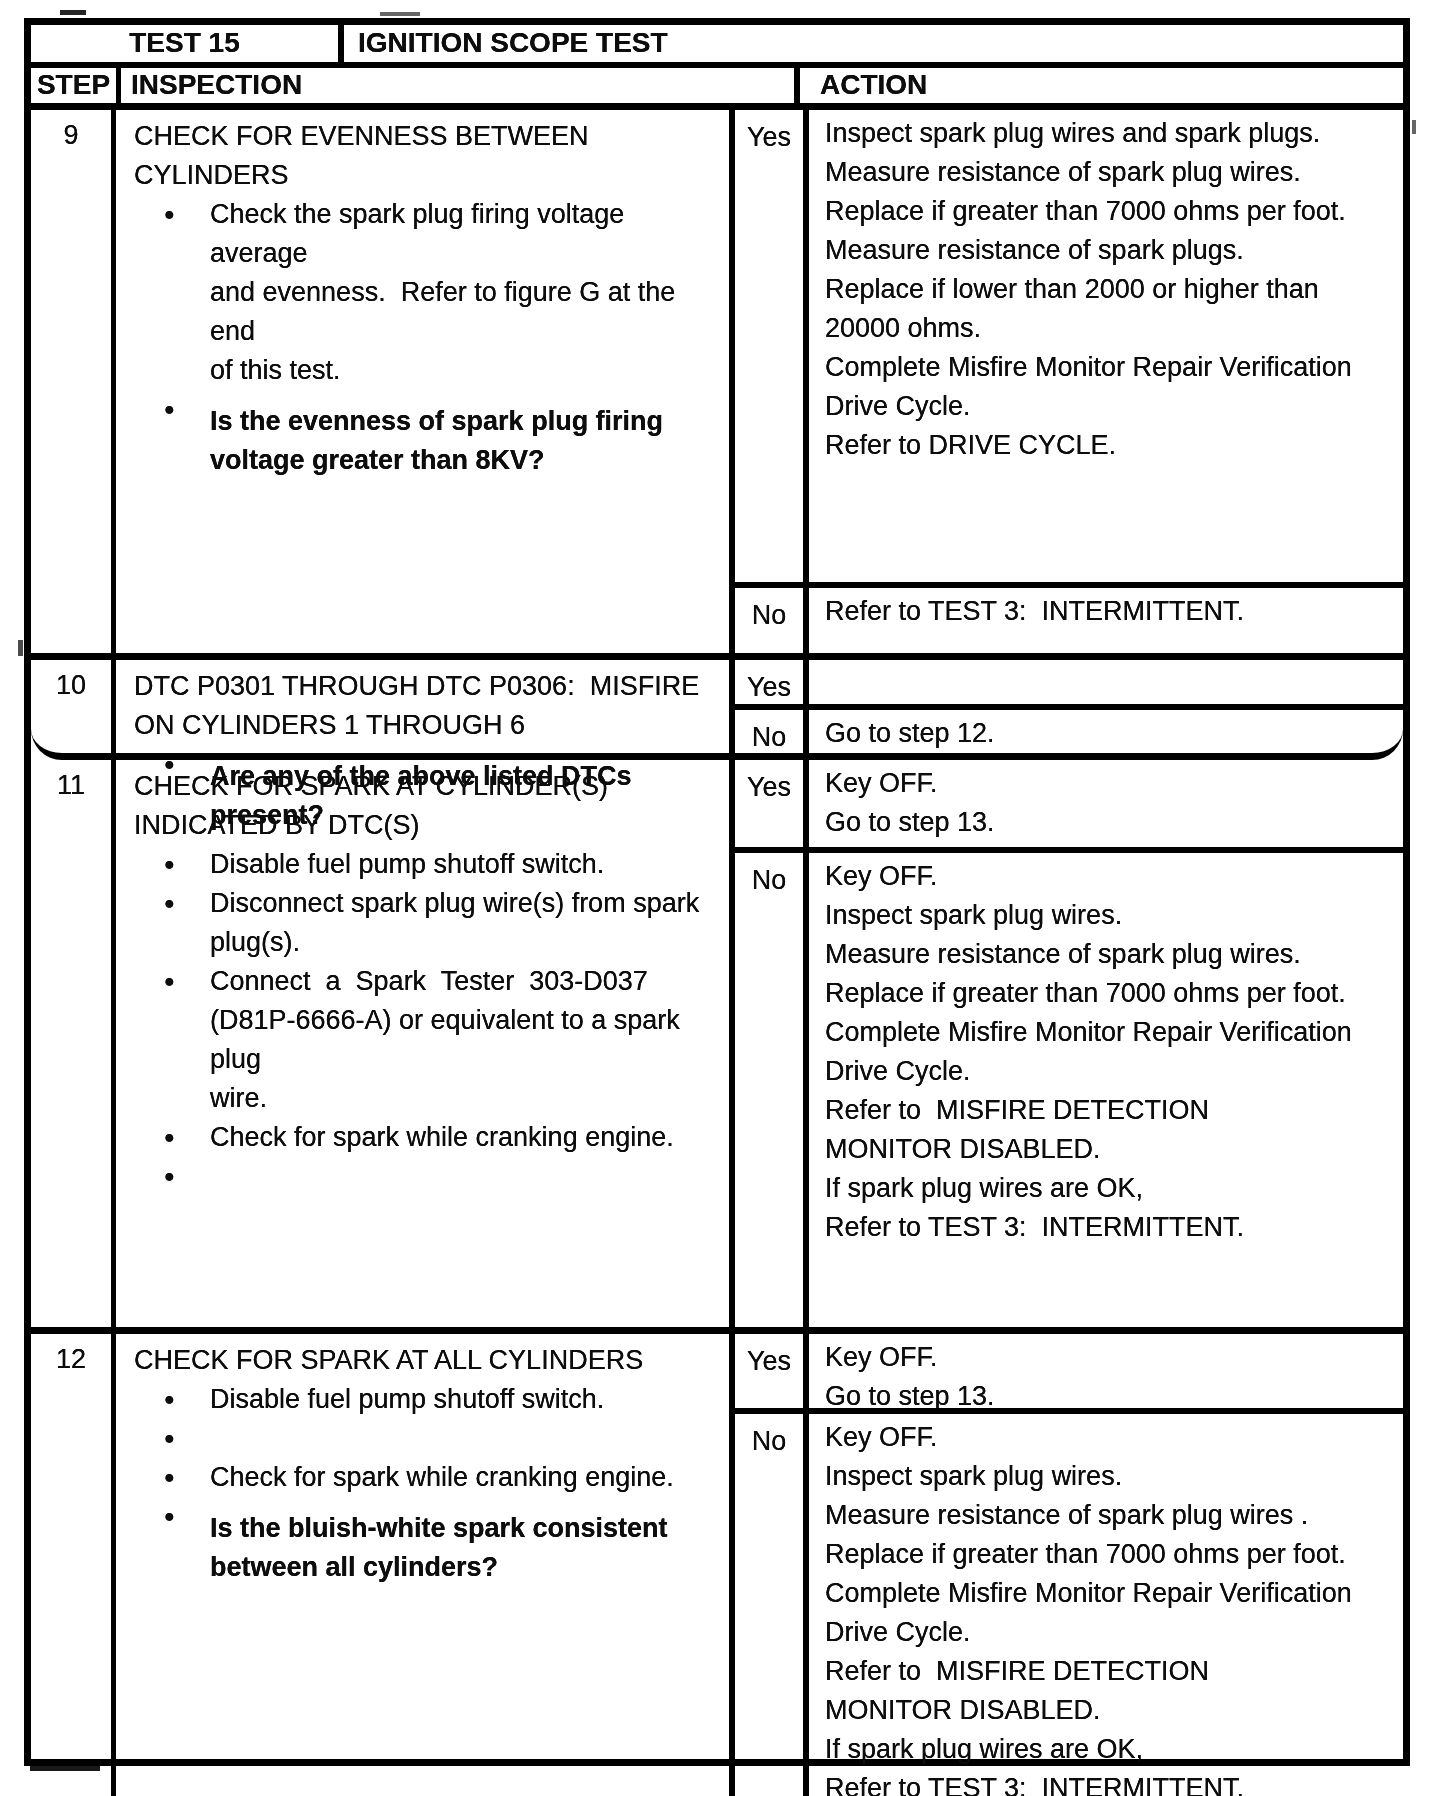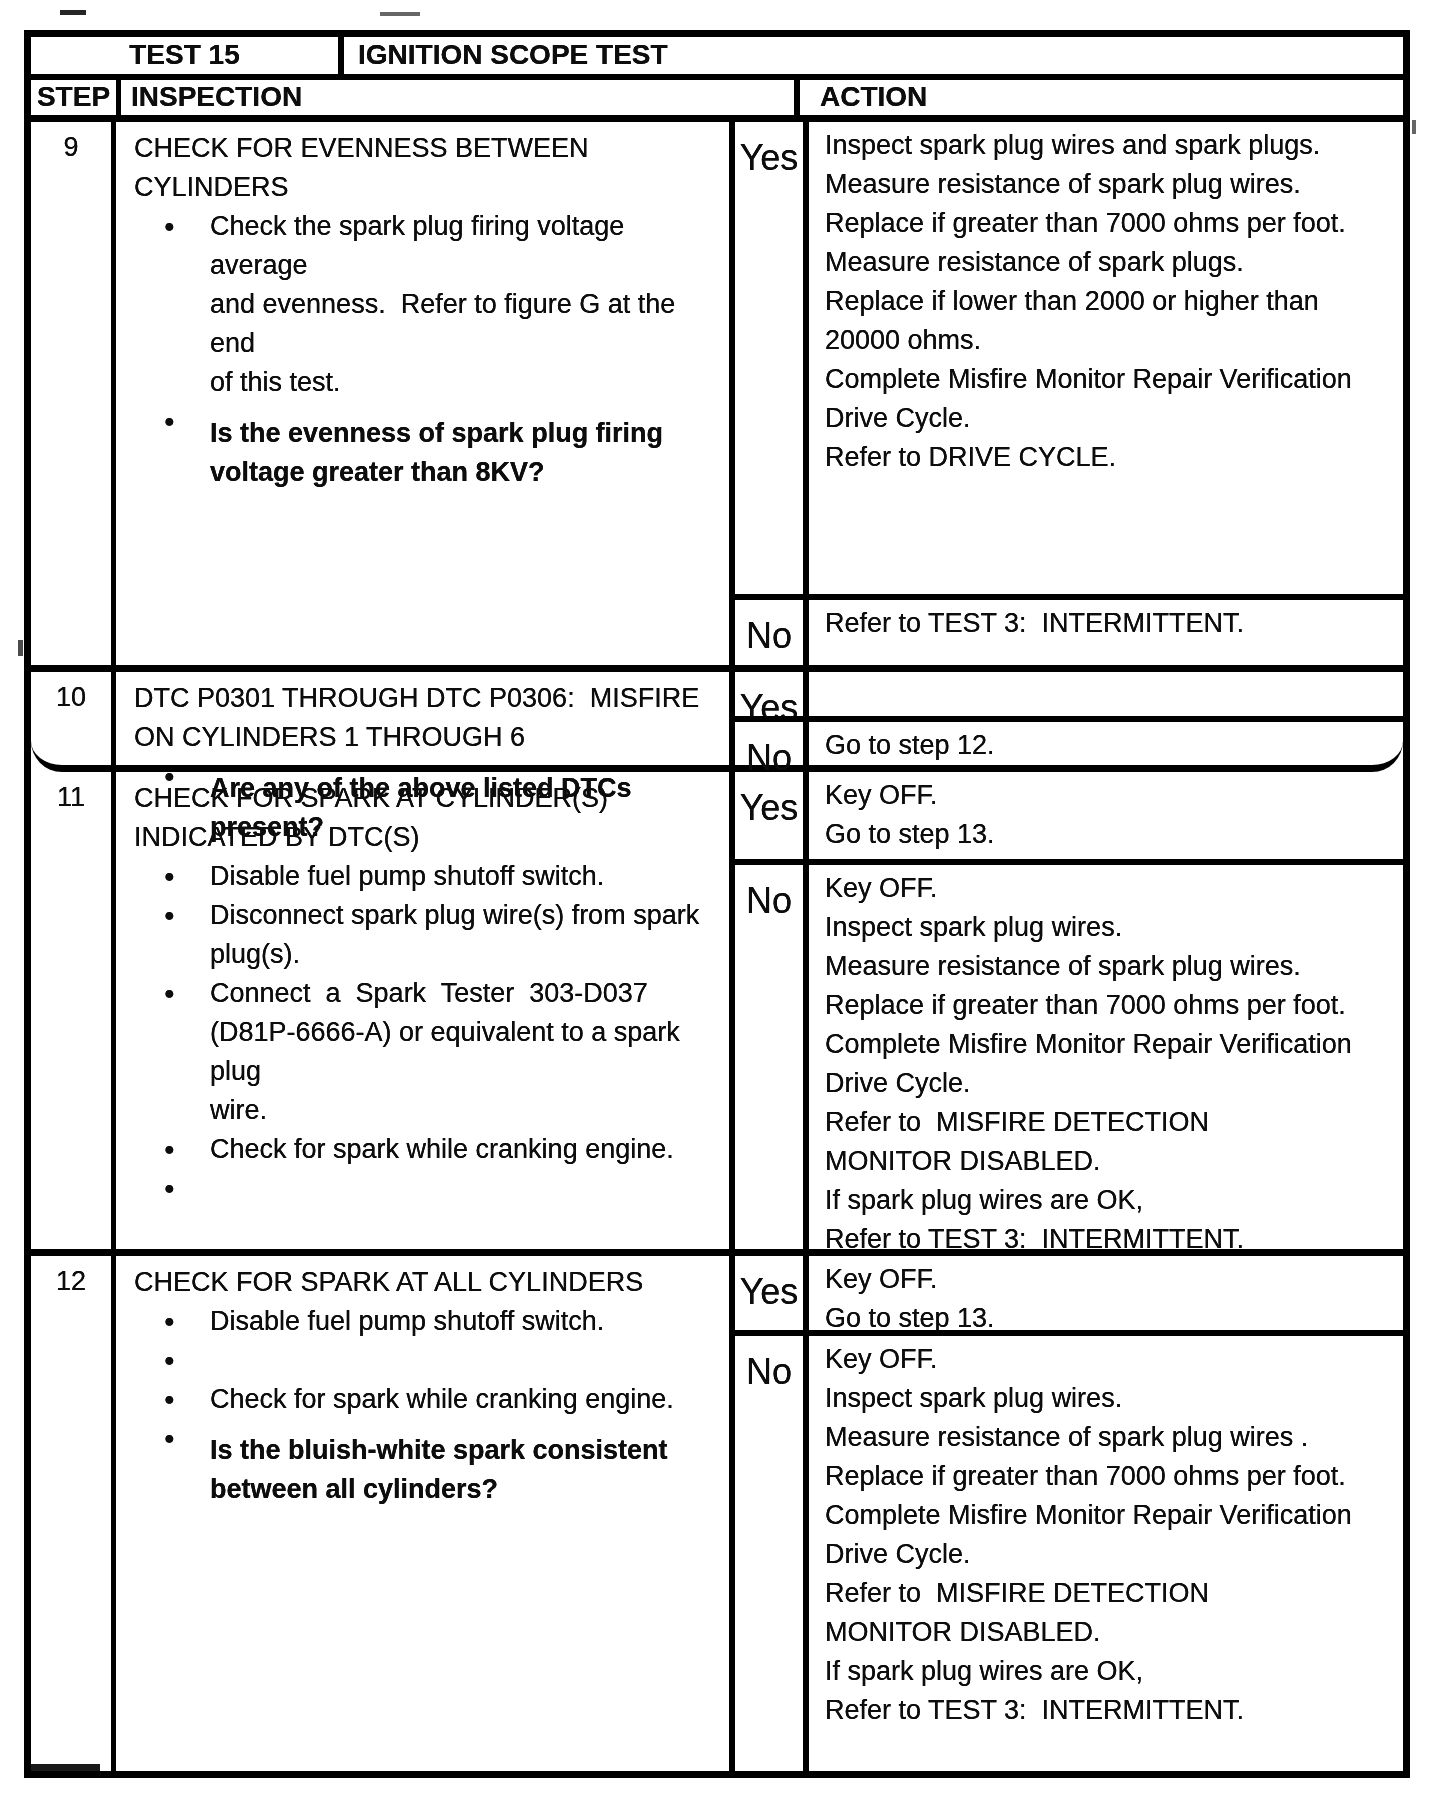--- a/index.html
+++ b/index.html
@@ -4,62 +4,62 @@
 <style>
   html,body{margin:0;padding:0;}
   body{
     width:1456px;height:1796px;position:relative;
     background:#ffffff;overflow:hidden;
     font-family:"Liberation Sans",sans-serif;
     color:#0d0d0d;
     -webkit-font-smoothing:antialiased;
   }
   .doc-table{
-    position:absolute;left:24px;top:30px;width:1386px;height:1748px;
+    position:absolute;left:24px;top:18px;width:1386px;height:1748px;
     border:7px solid #000;box-sizing:border-box;
     display:flex;flex-direction:column;background:#fff;
     text-shadow:0 0 .5px #000;
   }
   
   .title-row{display:flex;border-bottom:6px solid #000;height:43px;box-sizing:border-box;flex:0 0 auto;}
   .title-label{width:307px;border-right:6px solid #000;box-sizing:content-box;
     font-weight:bold;font-size:28px;line-height:36px;text-align:center;}
   .title-name{flex:1;font-weight:bold;font-size:28px;line-height:36px;padding-left:14px;}
   
   .header-row{display:flex;border-bottom:7px solid #000;height:42px;box-sizing:border-box;flex:0 0 auto;}
   .h-step{width:85px;border-right:5px solid #000;font-weight:bold;font-size:28px;line-height:34px;text-align:center;}
   .h-insp{flex:1;border-right:6px solid #000;font-weight:bold;font-size:28px;line-height:34px;padding-left:10px;}
   .h-action{width:583px;font-weight:bold;font-size:28px;line-height:34px;padding-left:20px;}
   
   .t-body{flex:1;display:flex;flex-direction:column;}
   .step-row{display:flex;border-bottom:7px solid #000;box-sizing:border-box;flex:0 0 auto;}
   .step-row:last-child{border-bottom:none;flex:1 1 auto;}
   .step-s9{height:550px;}
   .step-s10{height:100px;border-radius:31px;}
-  .step-s11{height:484px;}
+  .step-s11{height:574px;}
   .col-step{width:85px;border-right:5px solid #000;flex:0 0 auto;
     font-size:27px;line-height:39px;text-align:center;padding-top:6px;box-sizing:border-box;}
   .col-insp{width:613px;border-right:6px solid #000;flex:0 0 auto;box-sizing:content-box;
     padding:7px 6px 6px 18px;font-size:27px;line-height:39px;}
   .col-insp{width:589px;} 
   .insp-heading{white-space:pre-wrap;}
   .bullet{display:flex;align-items:flex-start;padding-left:30px;}
   .bullet .dot{width:46px;flex:0 0 auto;font-size:18px;line-height:39px;}
   .bullet .btext{flex:1;white-space:pre-wrap;}
   .bullet .btext.bold{font-weight:bold;margin-top:12px;}
   .col-action{flex:1;display:flex;flex-direction:column;}
   .branch{display:flex;box-sizing:border-box;flex:0 0 auto;}
   .branch + .branch{border-top:6px solid #000;flex:1 1 auto;}
   .branch-yes{flex:0 0 auto;}
   .step-s9 .branch-yes{height:472px;}
   .step-s10 .branch-yes{height:44px;}
   .step-s11 .branch-yes{height:87px;}
   .step-s12 .branch-yes{height:74px;}
   .yn{width:68px;border-right:6px solid #000;flex:0 0 auto;box-sizing:content-box;
-    font-size:36px;line-height:39px;text-align:center;padding-top:16px;}
+    font-size:27px;line-height:39px;text-align:center;padding-top:8px;}
   .action-text{flex:1;font-size:27px;line-height:39px;padding:4px 12px 4px 16px;white-space:pre-wrap;}
   
   .artifact{position:absolute;background:#000;}
   .a1{left:60px;top:10px;width:26px;height:5px;opacity:.85;}
   .a2{left:380px;top:12px;width:40px;height:4px;opacity:.6;}
   .a3{left:18px;top:640px;width:5px;height:16px;opacity:.7;}
   .a4{left:30px;top:1764px;width:70px;height:7px;opacity:.9;}
   .a5{left:1412px;top:120px;width:4px;height:14px;opacity:.6;}
 </style>
 </head>

